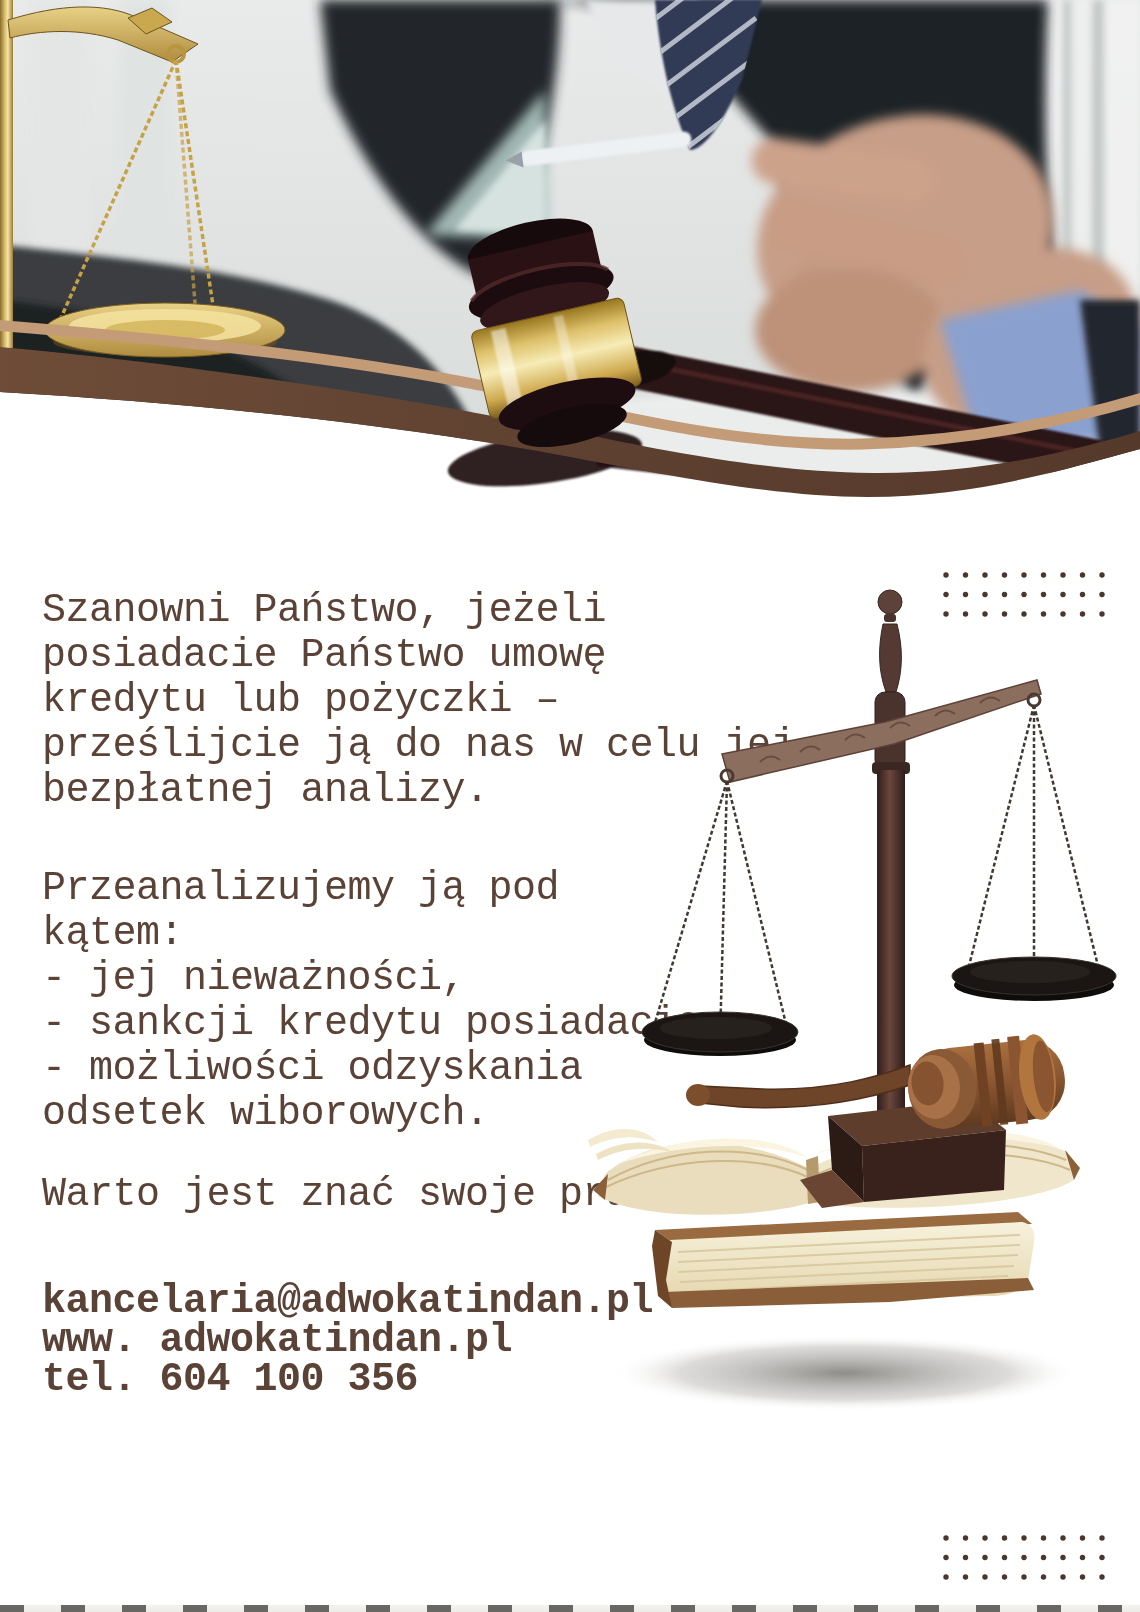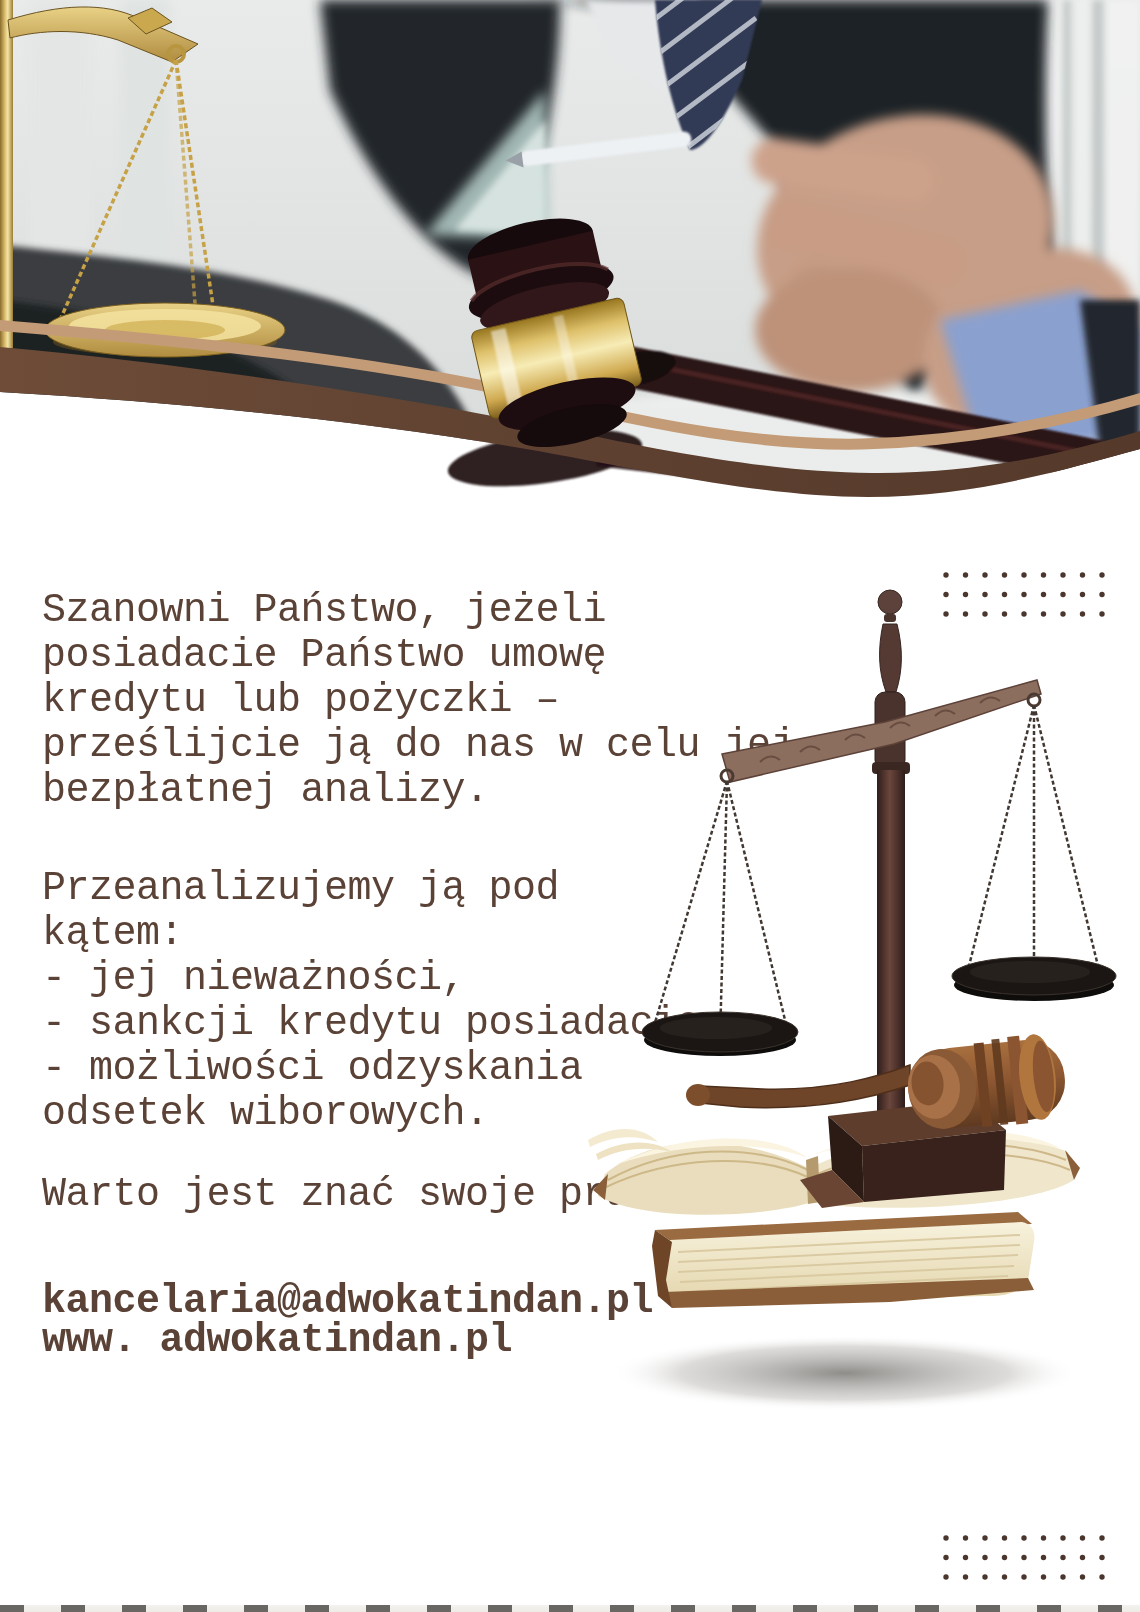--- a/index.html
+++ b/index.html
@@ -248,20 +248,21 @@
 kątem:
 - jej nieważności,
 - sankcji kredytu posiadacie,
 - możliwości odzyskania
 odsetek wiborowych.</p>
     <p class="p3">Warto jest znać swoje prawa!</p>
   </div>
   <div class="contact">
     <div>kancelaria@adwokatindan.pl</div>
     <div>www. adwokatindan.pl</div>
+    <div>tel. 604 100 356</div>
   </div>
 
   <div class="still-life">
     <svg width="580" height="880" viewBox="0 0 580 880">
       <defs>
         <radialGradient id="shadowG" cx="0.5" cy="0.5" r="0.5">
           <stop offset="0" stop-color="#8f8d8a"></stop>
             <stop offset="0.7" stop-color="#c6c4c1" stop-opacity="0.6"></stop>
           <stop offset="1" stop-color="#ffffff" stop-opacity="0"></stop>
         </radialGradient>

